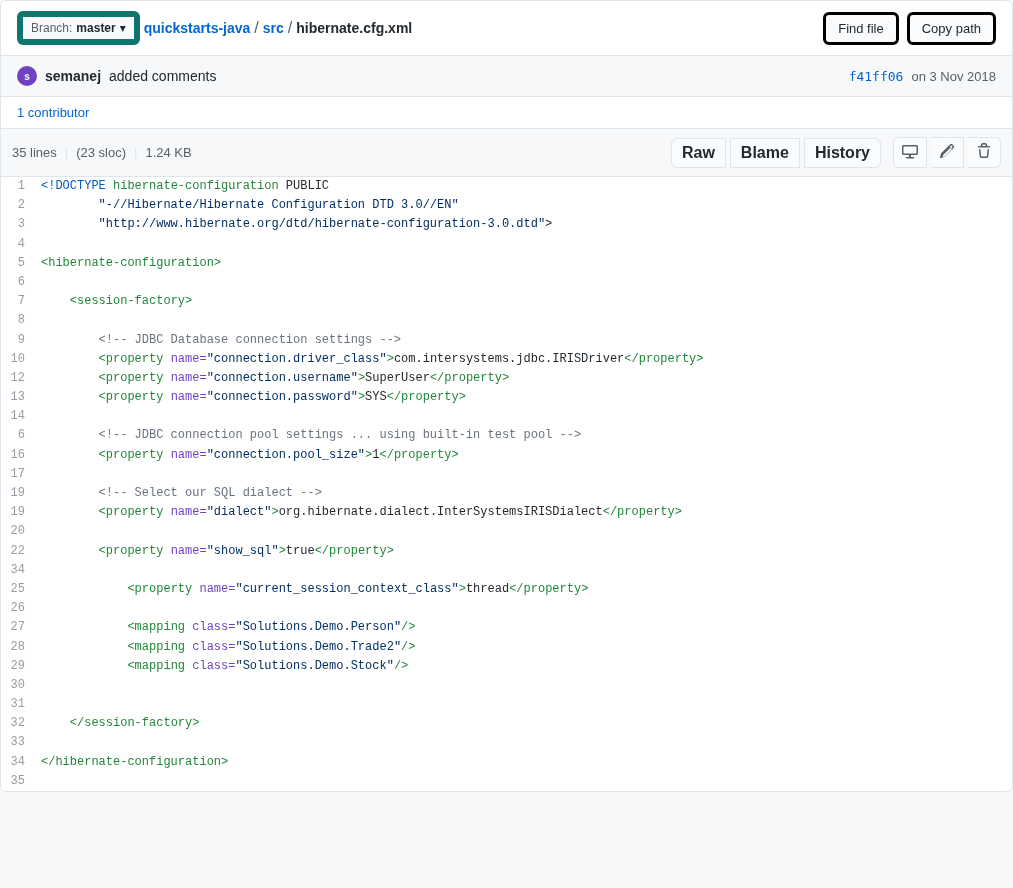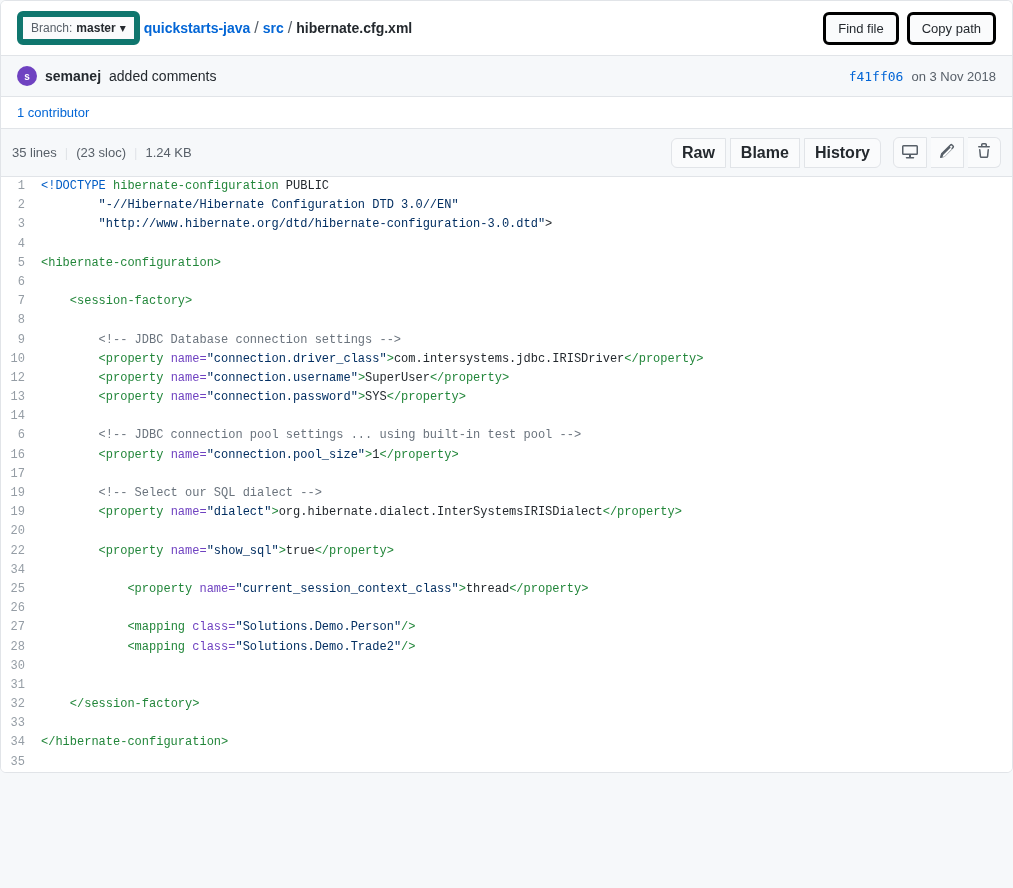--- a/index.html
+++ b/index.html
@@ -384,20 +384,24 @@
         </tr>
         <tr>
           <td class="line-num">27</td>
           <td class="line-code">            <span class="tag">&lt;mapping</span> <span class="attr">class=</span><span class="val">"Solutions.Demo.Person"</span><span class="tag">/&gt;</span></td>
         </tr>
         <tr>
           <td class="line-num">28</td>
           <td class="line-code">            <span class="tag">&lt;mapping</span> <span class="attr">class=</span><span class="val">"Solutions.Demo.Trade2"</span><span class="tag">/&gt;</span></td>
         </tr>
         <tr>
+          <td class="line-num">29</td>
+          <td class="line-code">            <span class="tag">&lt;mapping</span> <span class="attr">class=</span><span class="val">"Solutions.Demo.Stock"</span><span class="tag">/&gt;</span></td>
+        </tr>
+        <tr>
           <td class="line-num">30</td>
           <td class="line-code"> </td>
         </tr>
         <tr>
           <td class="line-num">31</td>
           <td class="line-code"> </td>
         </tr>
         <tr>
           <td class="line-num">32</td>
           <td class="line-code">    <span class="tag">&lt;/session-factory&gt;</span></td>

